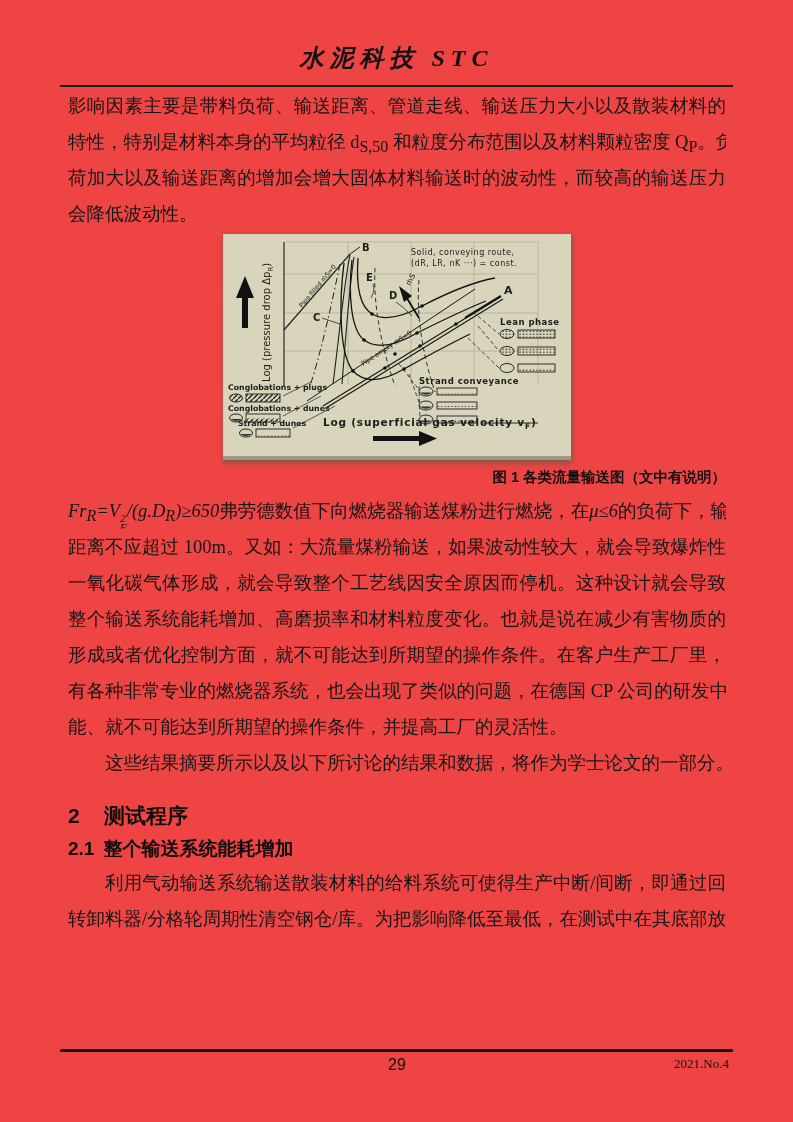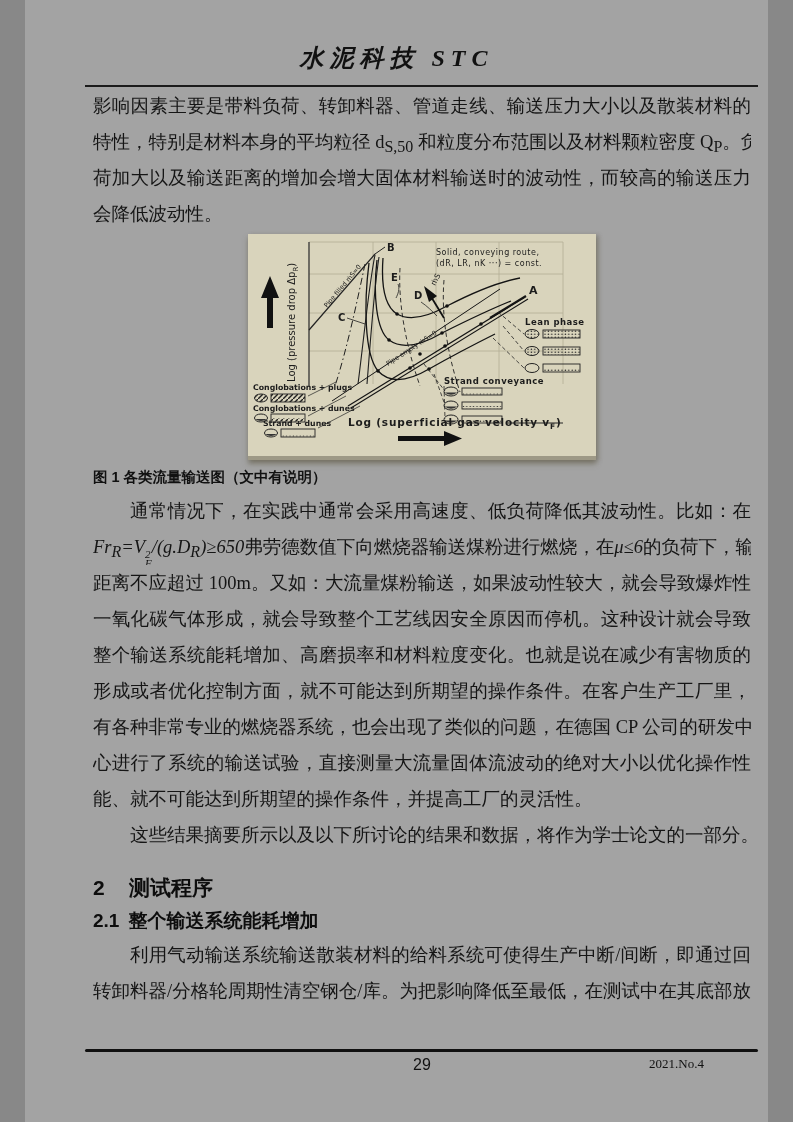--- a/index.html
+++ b/index.html
@@ -1,33 +1,33 @@
 <!DOCTYPE html>
 <html><head>
 <meta charset="utf-8">
 <style>
   html,body{margin:0;padding:0;background:#888;}
-  .page{position:relative;width:711px;height:1122px;background:#a3a3a3;margin:0 auto;overflow:hidden;
-        font-family:"Liberation Serif","DejaVu Serif",serif;color:#141414;padding-left:32px;}
+  .page{position:relative;width:793px;height:1122px;background:#ef4444;margin:0 auto;overflow:hidden;
+        font-family:"Liberation Serif","DejaVu Serif",serif;color:#141414;}
   .header-title{position:absolute;top:42px;left:0;width:100%;text-align:center;
         font-family:"Liberation Serif","DejaVu Serif",serif;font-style:italic;font-weight:600;
         font-size:24px;letter-spacing:6px;color:#111;}
   .header-rule{position:absolute;top:85px;left:60px;width:673px;height:2px;background:#1b1b1b;}
   .content{position:absolute;top:88px;left:68px;width:658px;}
   .ln{height:36px;line-height:36px;font-size:18.5px;overflow:hidden;white-space:nowrap;color:#151515;}
   .just{text-align:justify;text-align-last:justify;}
   .indent{text-indent:2em;}
   .sub{font-size:16px;vertical-align:-4px;}
   .it{font-style:italic;}
   .stack{display:inline-flex;flex-direction:column;align-items:flex-start;vertical-align:-5px;
          font-size:11px;line-height:9px;}
   .stack .sp{display:block;}
   .fig{width:348px;margin:2px auto 0;box-shadow:0 4px 5px rgba(95,90,70,.55),3px 1px 4px rgba(95,90,70,.3);}
   .fig svg{display:block;}
-  .caption{margin-top:8px;text-align:left;font-family:"Liberation Sans","DejaVu Sans",sans-serif;
+  .caption{margin-top:8px;text-align:right;font-family:"Liberation Sans","DejaVu Sans",sans-serif;
            font-weight:bold;font-size:14.5px;color:#111;}
   .p2{margin-top:6px;}
   .h2{margin-top:18px;height:34px;line-height:34px;font-family:"Liberation Sans","DejaVu Sans",sans-serif;
       font-weight:bold;font-size:21px;color:#0d0d0d;}
   .h2 .num{display:inline-block;width:36px;}
   .h21{height:32px;line-height:32px;font-family:"Liberation Sans","DejaVu Sans",sans-serif;
        font-weight:bold;font-size:19px;color:#0d0d0d;}
   .h21 .num{margin-right:9px;}
   .footer-rule{position:absolute;top:1049px;left:60px;width:673px;height:3px;background:#101010;border-radius:2px;}
   .footer-page{position:absolute;top:1056px;left:68px;width:658px;text-align:center;
@@ -41,21 +41,21 @@
 <body>
 
 <div class="page">
 
   <div class="header-title">水泥科技 STC</div>
   <div class="header-rule"></div>
 
   <div class="content">
 
     <div>
-      <div class="ln just">影响因素主要是带料负荷、转卸料器、管道走线、输送压力大小以及散装材料的</div>
+      <div class="ln just">影响因素主要是带料负荷、输送距离、管道走线、输送压力大小以及散装材料的</div>
       <div class="ln just"><span>特性，特别是材料本身的平均粒径 d</span><span class="sub">S,50</span><span> 和粒度分布范围以及材料颗粒密度 Q</span><span class="sub">P</span><span>。负</span></div>
       <div class="ln just">荷加大以及输送距离的增加会增大固体材料输送时的波动性，而较高的输送压力</div>
       <div class="ln">会降低波动性。</div>
     </div>
 
     <div class="fig">
       <svg viewBox="0 0 348 226" width="348" height="226" xmlns="http://www.w3.org/2000/svg">
         <defs>
           <pattern id="ptn-dots" width="3.4" height="3" patternUnits="userSpaceOnUse">
             <circle cx="1.2" cy="1.3" r="0.75" fill="#2b2b2b"></circle>
@@ -199,31 +199,29 @@
 
         <text class="fg-t" x="100" y="192" font-size="10.5" font-weight="bold" letter-spacing="0.8"><tspan>Log (superficial gas velocity v</tspan><tspan dy="2.5" font-size="7.5">F</tspan><tspan dy="-2.5">)</tspan></text>
         <rect x="150" y="202" width="46" height="5" fill="#111"></rect>
         <polygon points="196,197 214,204.5 196,212" fill="#111"></polygon>
       </svg>
     </div>
 
     <div class="caption">图 1 各类流量输送图（文中有说明）</div>
 
     <div class="p2">
-      <div class="ln just indent">通常情况下，在实践中通常会采用高速度、低负荷降低其波动性。比如：在</div>
       <div class="ln just"><span class="it">Fr</span><span class="sub it">R</span><span class="it">=V</span><span class="stack it">
             <span class="sp">2</span>
             <span class="sp">F</span>
           </span><span class="it">/(g.D</span><span class="sub it">R</span><span class="it">)≥650</span><span>弗劳德数值下向燃烧器输送煤粉进行燃烧，在</span><span class="it">μ≤6</span><span>的负荷下，输送</span></div>
       <div class="ln just">距离不应超过 100m。又如：大流量煤粉输送，如果波动性较大，就会导致爆炸性</div>
       <div class="ln just">一氧化碳气体形成，就会导致整个工艺线因安全原因而停机。这种设计就会导致</div>
       <div class="ln just">整个输送系统能耗增加、高磨损率和材料粒度变化。也就是说在减少有害物质的</div>
       <div class="ln just">形成或者优化控制方面，就不可能达到所期望的操作条件。在客户生产工厂里，</div>
       <div class="ln just">有各种非常专业的燃烧器系统，也会出现了类似的问题，在德国 CP 公司的研发中</div>
-      <div class="ln just">心进行了系统的输送试验，直接测量大流量固体流波动的绝对大小以优化操作性</div>
       <div class="ln">能、就不可能达到所期望的操作条件，并提高工厂的灵活性。</div>
     </div>
 
     <div>
       <div class="ln just indent">这些结果摘要所示以及以下所讨论的结果和数据，将作为学士论文的一部分。</div>
     </div>
 
     <div class="h2"><span class="num">2</span><span>测试程序</span></div>
 
     <div class="h21"><span class="num">2.1</span><span>整个输送系统能耗增加</span></div>

